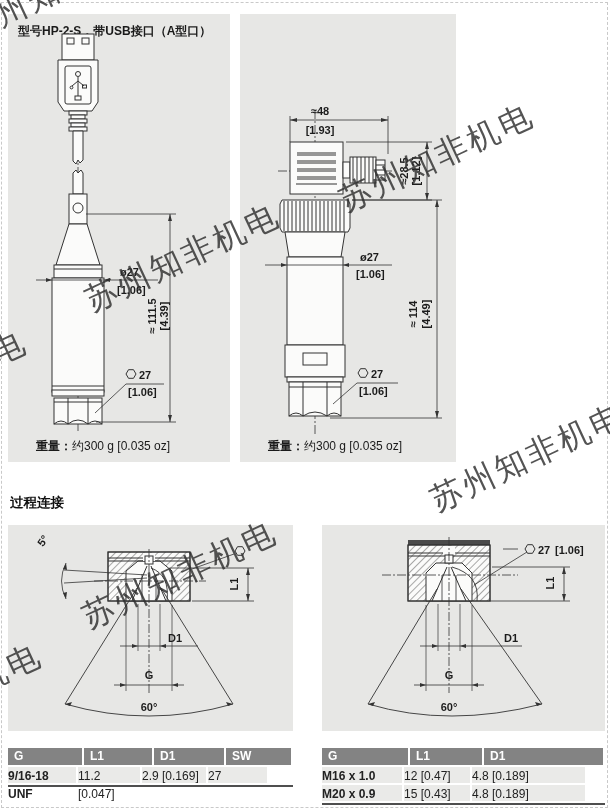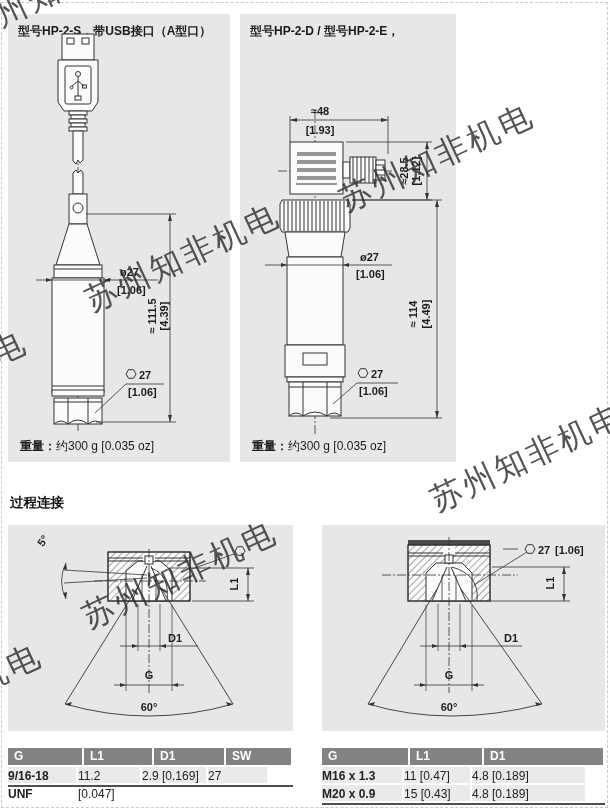--- a/index.html
+++ b/index.html
@@ -3,21 +3,21 @@
 <meta charset="utf-8">
 <style>
   html,body{margin:0;padding:0;background:#fff;}
   #canvas{position:relative;width:610px;height:810px;background:#ffffff;overflow:hidden;
           font-family:"Liberation Sans",sans-serif;color:#1c1c1c;}
   .page-border{position:absolute;left:1px;top:2px;right:2px;bottom:2px;
                border:1px dashed #c9c9c9;pointer-events:none;}
   .panel{position:absolute;background:#e7e7e5;}
   .panel-title{position:absolute;left:10px;top:8px;font-size:12px;font-weight:bold;
                color:#1a1a1a;white-space:nowrap;line-height:19px;}
-  .weight{position:absolute;left:12px;bottom:7px;font-size:12px;color:#1a1a1a;white-space:nowrap;}
+  .weight{position:absolute;left:28px;bottom:7px;font-size:12px;color:#1a1a1a;white-space:nowrap;}
   .weight b{font-weight:bold;}
   .section-title{position:absolute;left:10px;top:494px;font-size:13.5px;font-weight:bold;color:#111;text-align:center;}
   svg{position:absolute;left:0;top:0;}
   svg text{font-family:"Liberation Sans",sans-serif;font-size:11px;font-weight:600;fill:#1c1c1c;}
   svg text.rot{text-anchor:middle;}
   .wm{position:absolute;font-size:32px;letter-spacing:3px;color:#2f2f2f;opacity:.82;
       white-space:nowrap;transform:translate(-50%,-50%) rotate(-25deg);pointer-events:none;z-index:40;
       font-family:"Liberation Sans",sans-serif;}
   .tbl{position:absolute;}
   .thead,.trow{display:flex;gap:2px;}
@@ -100,21 +100,20 @@
       <text x="131" y="365">27</text>
       <text x="120" y="382">[1.06]</text>
     </svg>
     <div class="weight">
       <b>重量：</b><span>约300 g [0.035 oz]</span>
     </div>
   </div>
 
   <div class="panel" style="left:240px;top:14px;width:216px;height:448px;">
     <div class="panel-title">
-      <div>型号HP-2-D / 型号HP-2-E，</div>
     </div>
     <svg width="216" height="448" viewBox="0 0 216 448">
       <g stroke="#333" stroke-width="1" fill="none">
 
         <path d="M75,96 V420" stroke-dasharray="9 2 2 2" stroke-width="0.8"></path>
         <path d="M38,157 H154" stroke-dasharray="9 2 2 2" stroke-width="0.8"></path>
 
         <path d="M50,128 V102 M148,140 V102" stroke-width="0.8"></path>
         <path d="M50,106 H148" stroke-width="0.8"></path>
         <path d="M50,106 L57,104 L57,108 Z" fill="#333" stroke="none"></path>
@@ -309,22 +308,22 @@
     <div class="tbl-foot"></div>
   </div>
 
   <div class="tbl" style="left:322px;top:748px;width:283px;">
     <div class="thead">
       <div class="th" style="width:80px">G</div>
       <div class="th" style="width:66px">L1</div>
       <div class="th" style="width:113px">D1</div>
     </div>
     <div class="trow">
-      <div class="td b" style="width:80px">M16 x 1.3</div>
-      <div class="td" style="width:66px">11 [0.47]</div>
+      <div class="td b" style="width:80px">M16 x 1.0</div>
+      <div class="td" style="width:66px">12 [0.47]</div>
       <div class="td" style="width:113px">4.8 [0.189]</div>
     </div>
     <div class="trow">
       <div class="td b" style="width:80px">M20 x 0.9</div>
       <div class="td" style="width:66px">15 [0.43]</div>
       <div class="td" style="width:113px">4.8 [0.189]</div>
     </div>
     <div class="tbl-foot"></div>
   </div>
 

